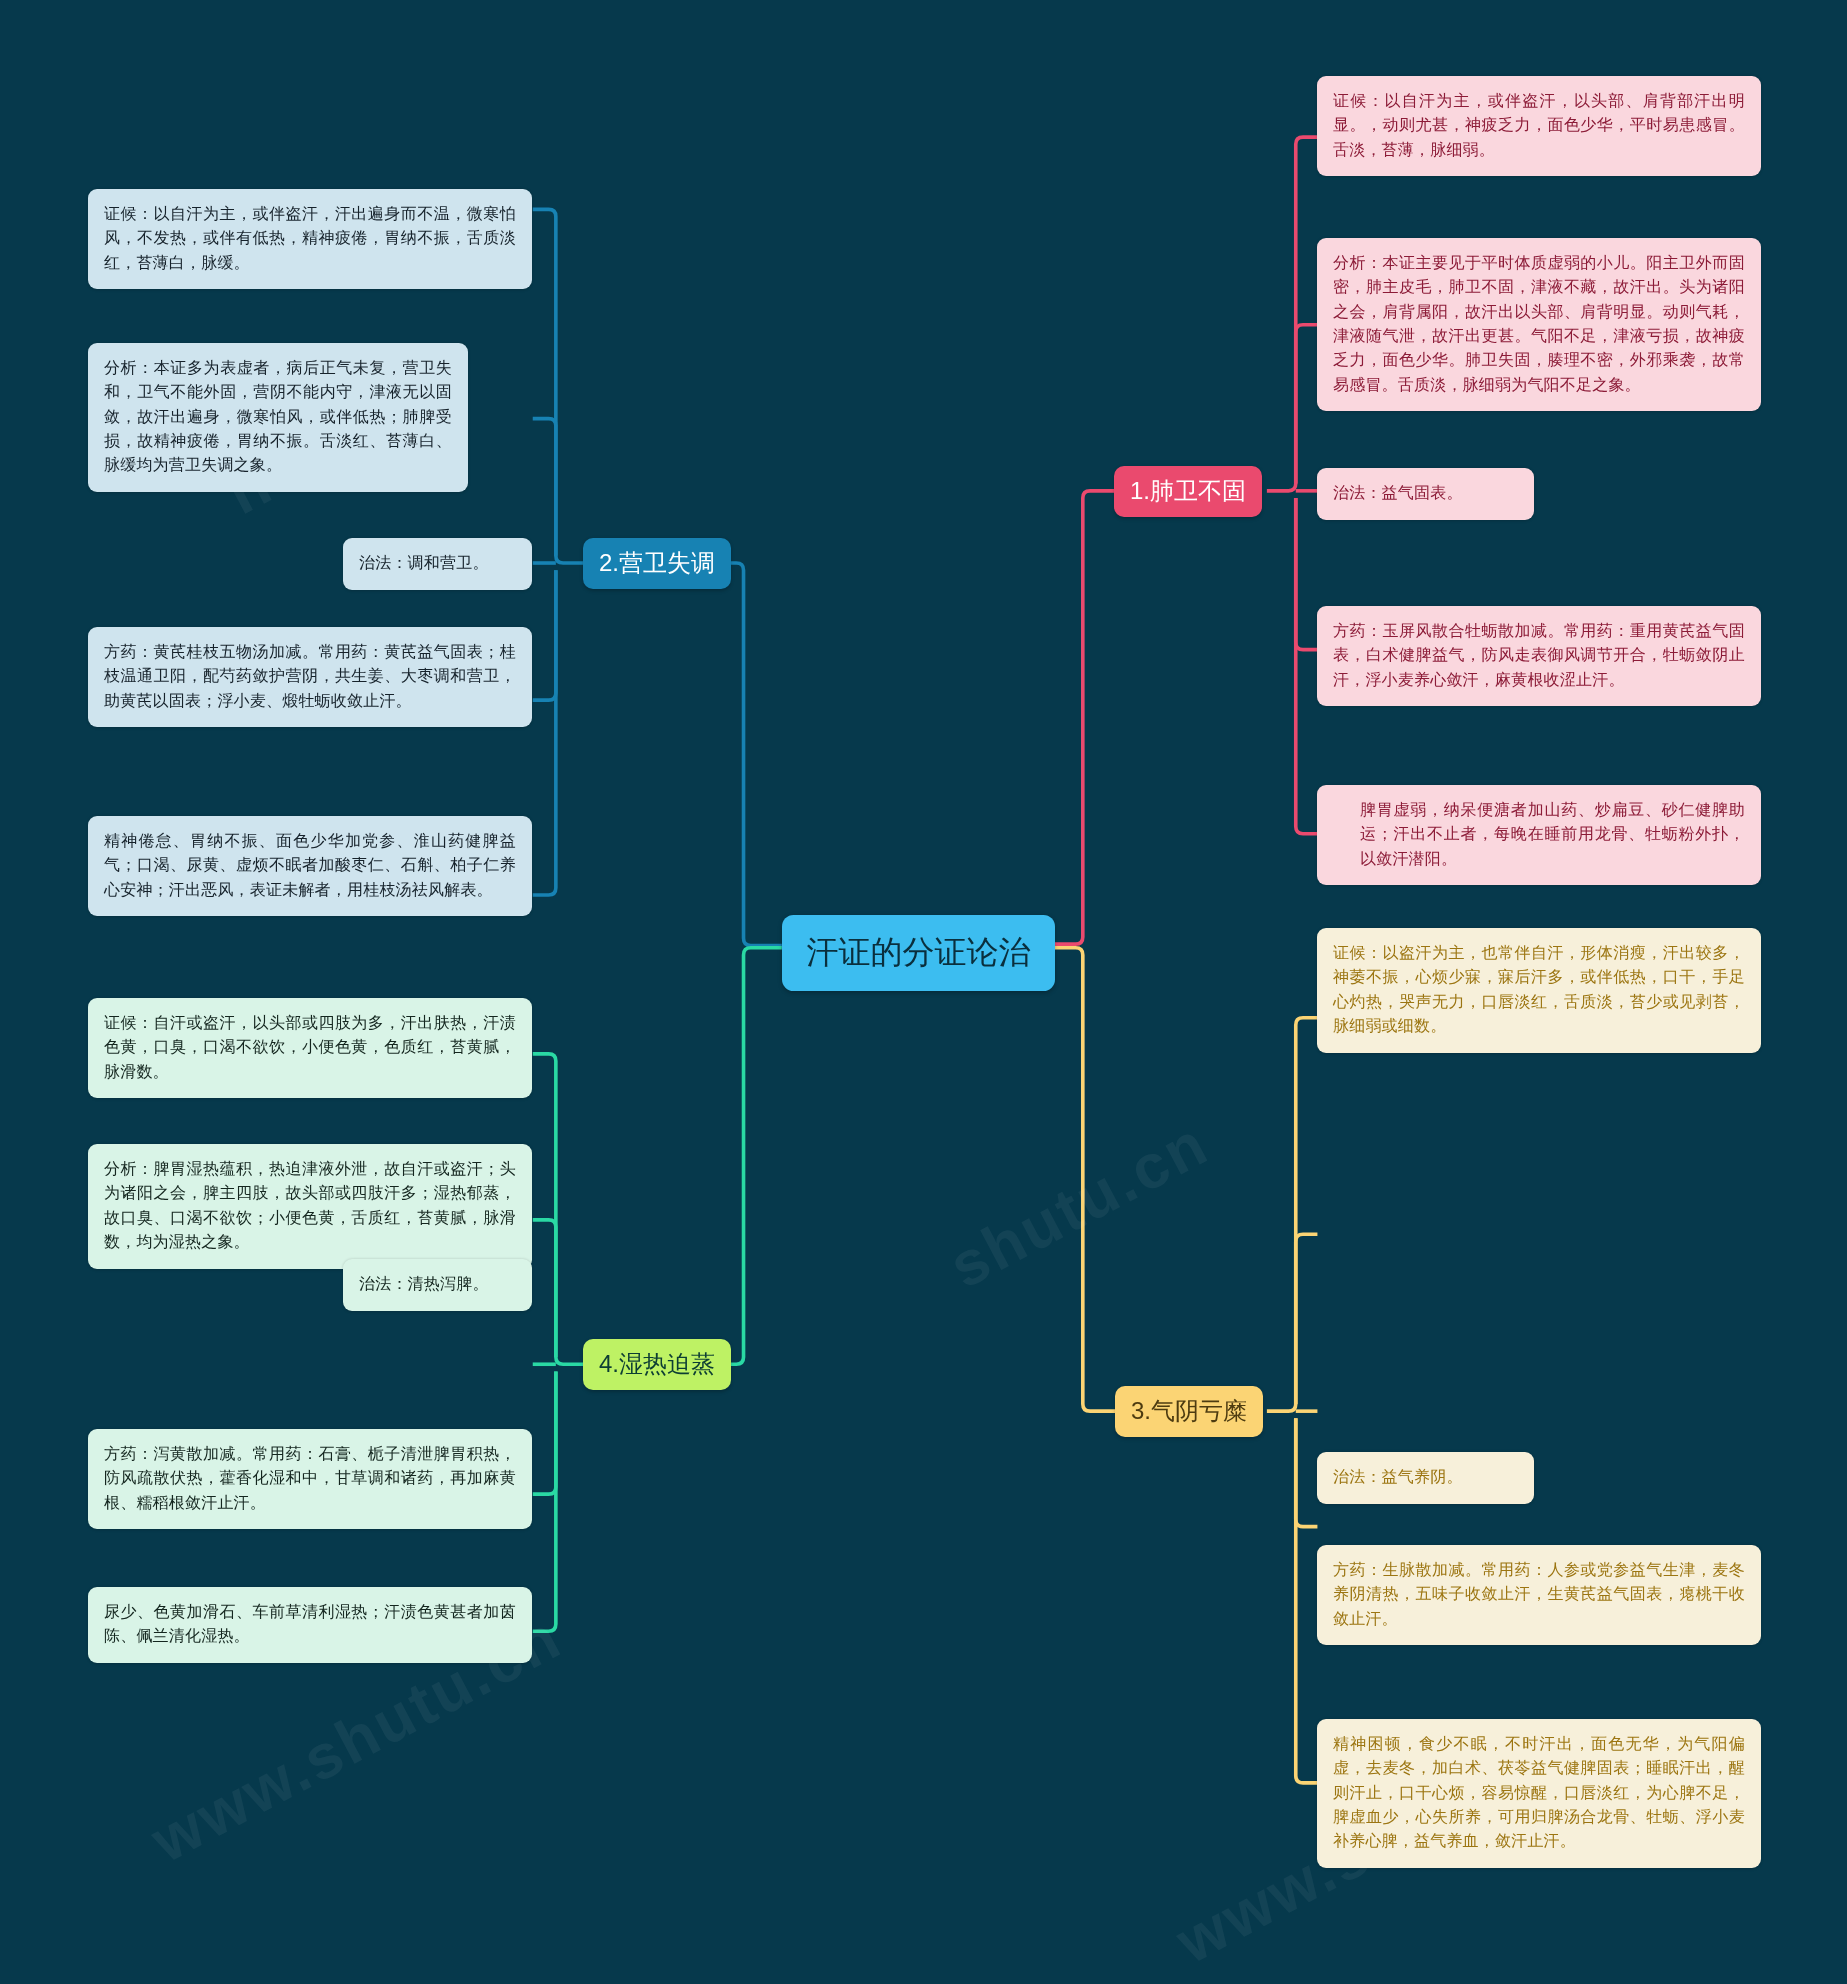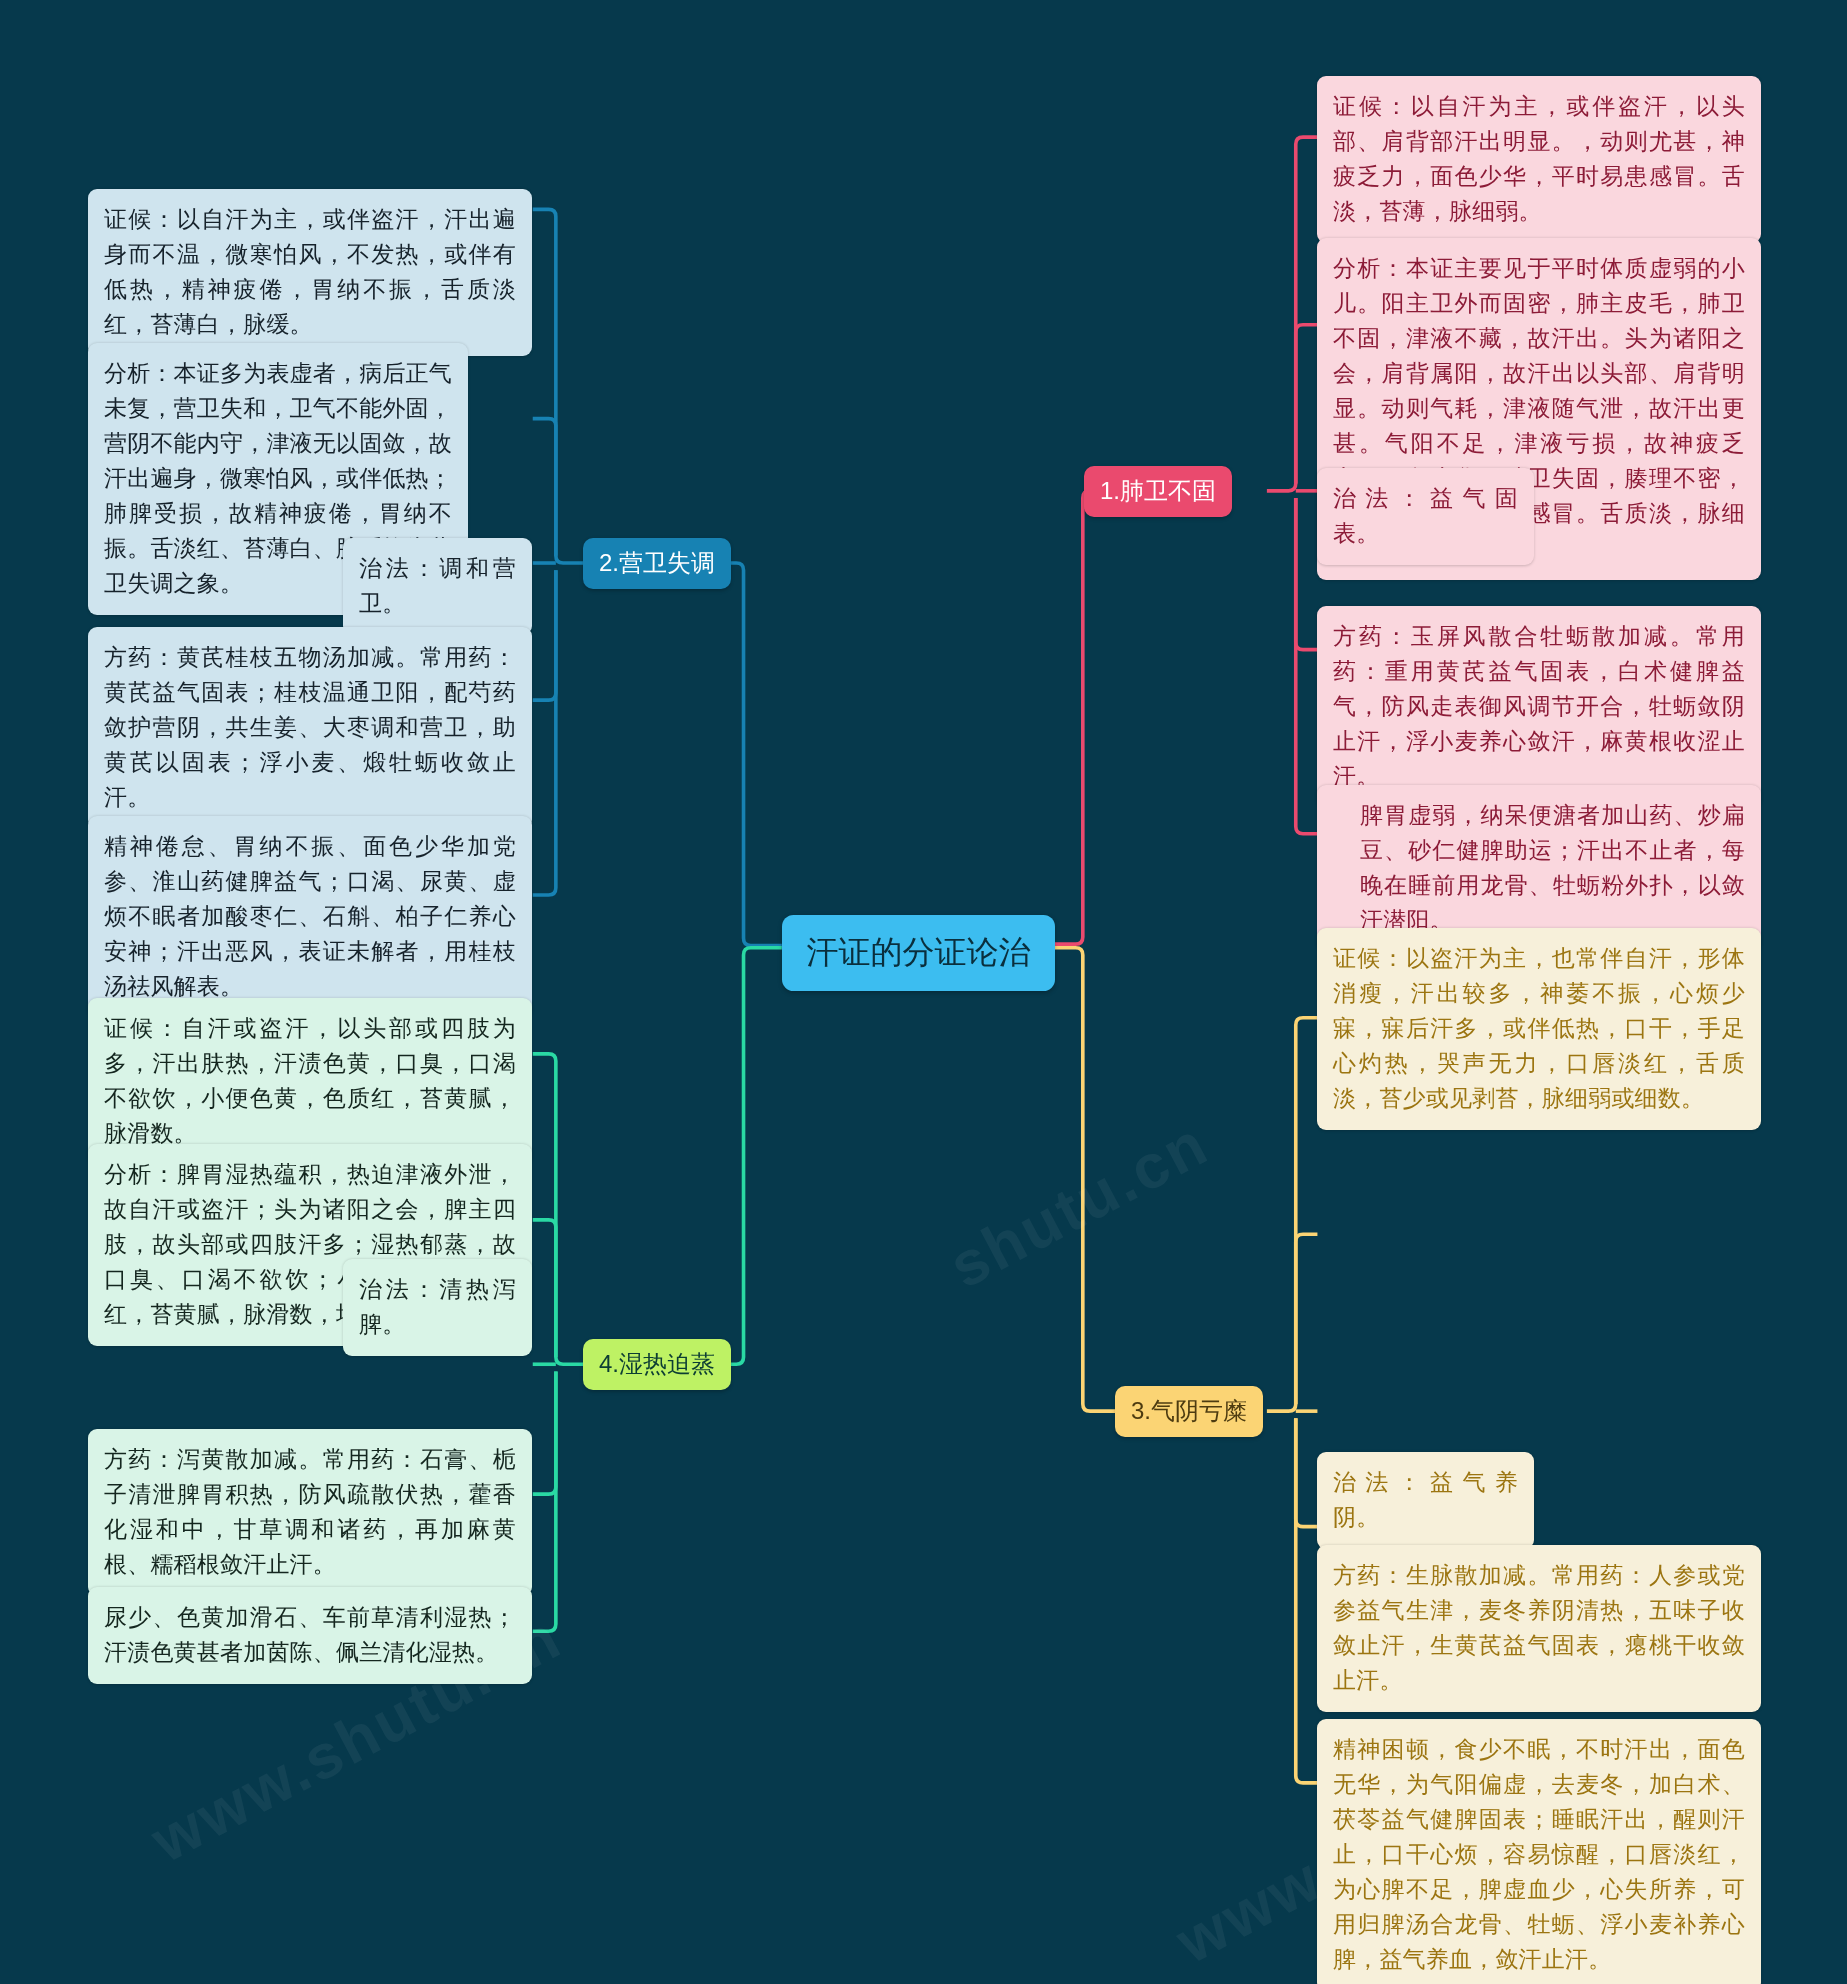--- a/index.html
+++ b/index.html
@@ -52,21 +52,21 @@
   .pill.green{background:#bef264;color:#0c3d33;}
   .pill.pink{background:#ea4a6e;}
   .pill.yellow{background:#fbd474;color:#4d3b10;}
 
   
   .card{
     position:absolute;
     box-sizing:border-box;
     border-radius:9px;
     padding:13px 16px 14.4px 16px;
-    font-size:23px;
+    font-size:16px;
     line-height:1.52;
     letter-spacing:0.2px;
     text-align:justify;
     box-shadow:0 0.7px 2.9px rgba(0,0,0,.18);
   }
   .card.blue{background:#cfe4ee;color:#16222b;}
   .card.green{background:#d9f4e7;color:#14261f;}
   .card.pink{background:#fad7de;color:#8c1b37;}
   .card.yellow{background:#f7f0da;color:#9c7511;}
 </style>
@@ -113,21 +113,21 @@
   <div class="wm" style="left:938px;top:1169px;">shutu.cn</div>
   <div class="wm" style="left:130px;top:1703px;">www.shutu.cn</div>
   <div class="wm" style="left:1357px;top:960px;">tu.cn</div>
   <div class="wm" style="left:1321px;top:1747px;">shutu</div>
   <div class="wm" style="left:1155px;top:1804px;">www.shutu.cn</div>
 
   <div class="node root" style="left:782px;top:915px;">
     <span>汗证的分证论治</span>
   </div>
 
-  <div class="node pill pink" style="left:1084px;top:466px;">
+  <div class="node pill pink" style="left:1114px;top:466px;">
     <span>1.肺卫不固</span>
   </div>
   <div class="node pill blue" style="left:583px;top:538px;">
     <span>2.营卫失调</span>
   </div>
   <div class="node pill yellow" style="left:1115px;top:1386px;">
     <span>3.气阴亏糜</span>
   </div>
   <div class="node pill green" style="left:583px;top:1339px;">
     <span>4.湿热迫蒸</span>

